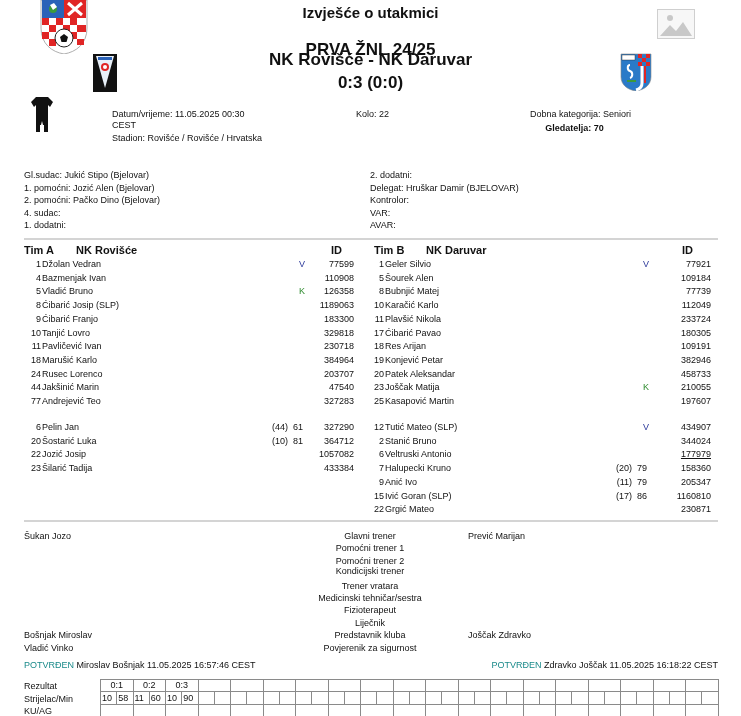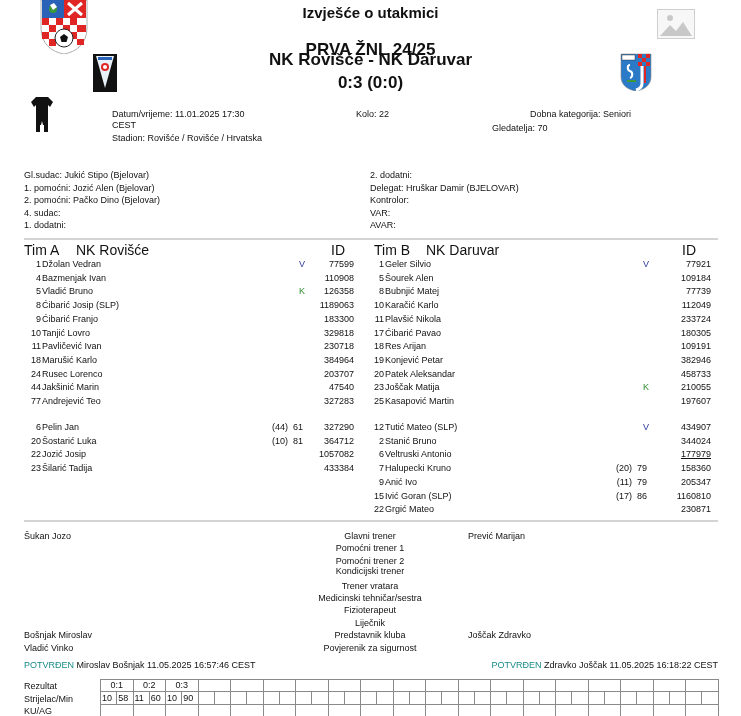--- a/index.html
+++ b/index.html
@@ -14,21 +14,21 @@
   .score { left: 0; width: 741px; top: 73px; text-align: center; font-size: 17px; font-weight: bold; line-height: 20px; }
 
   .info { font-size: 9px; line-height: 11px; }
 
   .hr { position: absolute; left: 24px; width: 694px; height: 2px; background: #d4d4d4; }
 
   
   .off-line { position: absolute; font-size: 9px; line-height: 12.5px; white-space: nowrap; }
 
   
-  .team-hdr { position: absolute; font-weight: normal; font-size: 14px; line-height: 12px; }
+  .team-hdr { position: absolute; font-weight: bold; font-size: 11px; line-height: 12px; }
   .row { position: absolute; height: 13.7px; font-size: 9px; line-height: 13.7px; white-space: nowrap; }
   .row .num { position: absolute; left: 0; width: 17px; text-align: right; }
   .row .name { position: absolute; left: 18px; }
   .row .mark { position: absolute; width: 10px; text-align: center; }
   .row .sub { position: absolute; text-align: right; }
   .row .pid { position: absolute; text-align: right; }
   .mark-v { color: #2d3a9a; }
   .mark-k { color: #2e8b2e; }
 
   
@@ -111,26 +111,26 @@
   <path d="M25 13 V30" stroke="#e02525" stroke-width="2"></path>
   <path d="M10 12 C7 12 7 17 10 18 C13 19 13 24 10 25" stroke="#fff" stroke-width="2" fill="none"></path>
   <rect x="7" y="27" width="9" height="2" fill="#3c9a3c"></rect>
 </svg>
 
 <div class="abs title1">Izvješće o utakmici</div>
 <div class="abs title2">PRVA ŽNL 24/25</div>
 <div class="abs match">NK Rovišće - NK Daruvar</div>
 <div class="abs score">0:3 (0:0)</div>
 
-<div class="abs info" style="left:112px;top:109px;">Datum/vrijeme: 11.01.2025 17:30</div>
+<div class="abs info" style="left:112px;top:109px;">Datum/vrijeme: 11.05.2025 00:30</div>
 <div class="abs info" style="left:112px;top:120px;">CEST</div>
 <div class="abs info" style="left:112px;top:133px;">Stadion: Rovišće / Rovišće / Hrvatska</div>
 <div class="abs info" style="left:356px;top:109px;">Kolo: 22</div>
 <div class="abs info" style="left:518px;top:109px;width:113px;text-align:right;">Dobna kategorija: Seniori</div>
-<div class="abs info" style="left:492px;top:123px;width:113px;text-align:left;">Gledatelja: 70</div>
+<div class="abs info" style="left:518px;top:123px;width:113px;text-align:center;font-weight:bold;">Gledatelja: 70</div>
 
 <div>
   <div class="off-line" style="left:24px;top:169px;">Gl.sudac: Jukić Stipo (Bjelovar)</div>
   <div class="off-line" style="left:24px;top:181.5px;">1. pomoćni: Jozić Alen (Bjelovar)</div>
   <div class="off-line" style="left:24px;top:194px;">2. pomoćni: Pačko Dino (Bjelovar)</div>
   <div class="off-line" style="left:24px;top:206.5px;">4. sudac:</div>
   <div class="off-line" style="left:24px;top:219px;">1. dodatni:</div>
 </div>
 <div>
   <div class="off-line" style="left:370px;top:169px;">2. dodatni:</div>

